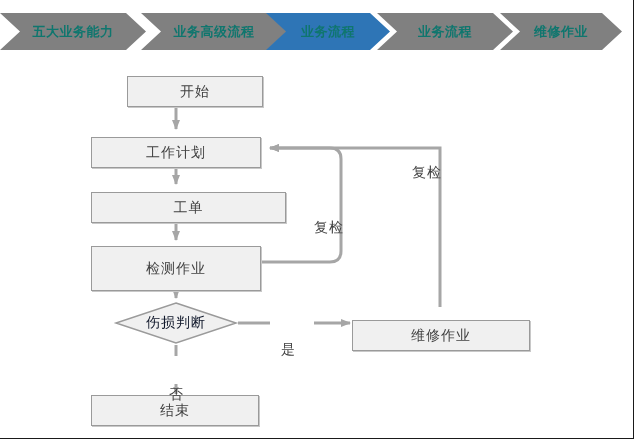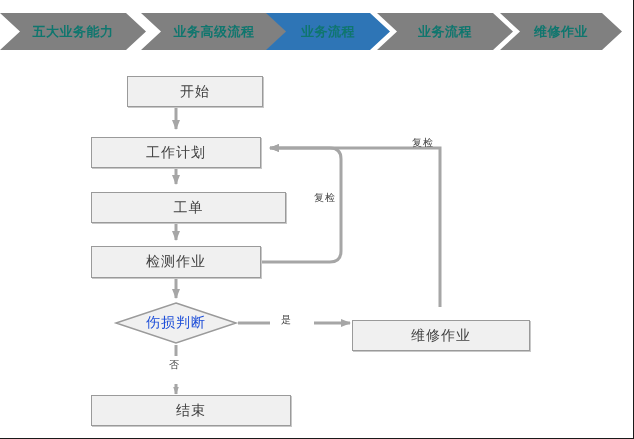--- a/index.html
+++ b/index.html
@@ -58,31 +58,32 @@
     box-sizing: border-box;
     color: #3f3f3f;
     font-size: 14px;
     letter-spacing: 1px;
   }
   .diamond-label {
     position: absolute;
     display: flex;
     align-items: center;
     justify-content: center;
-    color: #1d4ed8;
+    color: #0f172a;
     font-size: 14px;
     letter-spacing: 1px;
     pointer-events: none;
   }
   .edge-label {
     position: absolute;
     color: #3f3f3f;
-    font-size: 10px;
+    font-size: 14px;
     letter-spacing: 1px;
     white-space: nowrap;
+    margin-top: 28px;
   }
   #wires {
     position: absolute;
     left: 0;
     top: 0;
     width: 634px;
     height: 439px;
     pointer-events: none;
   }
 </style>
@@ -160,27 +161,27 @@
 
     <polygon points="176,303 236,323 176,343 116,323" fill="#f0f0f0" stroke="#9a9a9a" stroke-width="1.5"></polygon>
   </svg>
 
   <div class="node" style="left:91px;top:76px;width:136px;height:31px;margin-left:36px;">开始</div>
 
   <div class="node" style="left:91px;top:137px;width:170px;height:31px;">工作计划</div>
 
   <div class="node" style="left:91px;top:192px;width:195px;height:31px;">工单</div>
 
-  <div class="node" style="left:91px;top:246px;width:170px;height:32px;">检测作业</div>
+  <div class="node" style="left:91px;top:246px;width:170px;height:45px;">检测作业</div>
 
   <div class="diamond-label" style="left:116px;top:308px;width:120px;height:30px;">伤损判断</div>
 
   <div class="node" style="left:352px;top:320px;width:178px;height:31px;text-align:center;">维修作业</div>
 
-  <div class="node" style="left:91px;top:395px;width:200px;height:31px;">结束</div>
+  <div class="node" style="left:91px;top:395px;width:168px;height:31px;">结束</div>
 
   <div class="edge-label" style="left:314px;top:191px;">复检</div>
 
   <div class="edge-label" style="left:412px;top:136px;">复检</div>
 
   <div class="edge-label" style="left:281px;top:313px;">是</div>
 
   <div class="edge-label" style="left:169px;top:358px;">否</div>
 
 </div>

